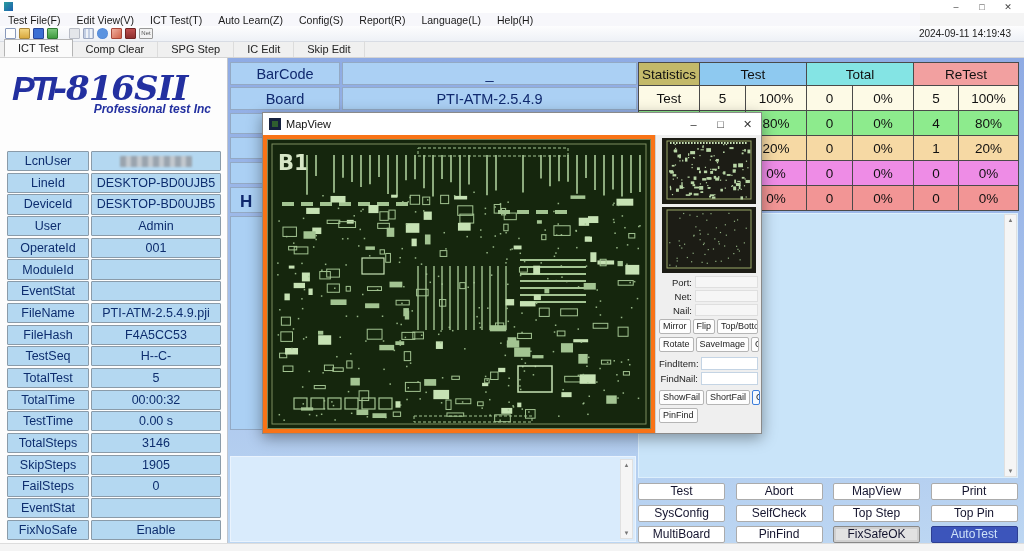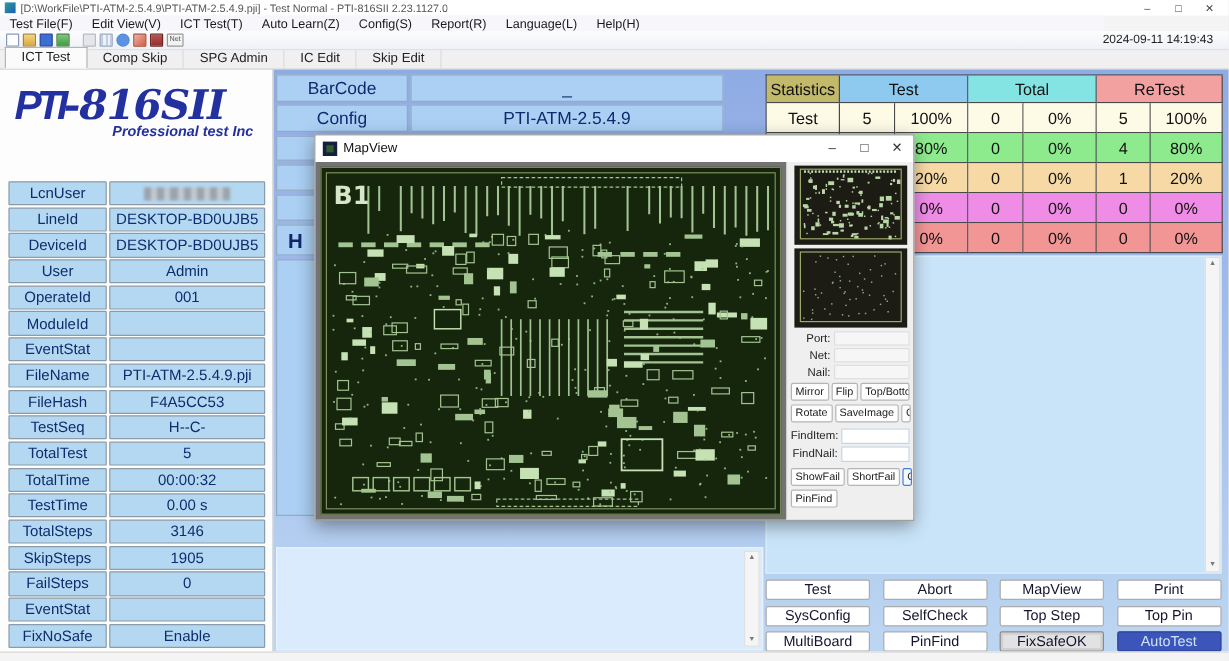--- a/index.html
+++ b/index.html
@@ -56,21 +56,21 @@
 
   .info-table { position:absolute; left:7px; top:151px; width:214px; display:flex; flex-direction:column; gap:1.5px; }
   .info-row { display:flex; gap:2px; height:20.2px; }
   .i-cell { background:#b4d8f1; border:1px solid #8a9ba9; border-radius:1px; color:#0d2d6e;
     font-size:12.5px; display:flex; align-items:center; justify-content:center; overflow:hidden; white-space:nowrap; }
   .i-label { width:82px; flex:none; }
   .i-value { flex:1; }
   .redacted { width:72px; height:11px; background:repeating-linear-gradient(90deg,#9aa4ae 0 6px,#c2c8ce 6px 11px); filter:blur(1.3px); border-radius:1px; }
 
   
-  .bc-table { position:absolute; left:230px; top:62px; width:373px; display:flex; flex-direction:column; gap:2px; }
+  .bc-table { position:absolute; left:230px; top:62px; width:407px; display:flex; flex-direction:column; gap:2px; }
   .bc-row { display:flex; gap:2px; height:23px; }
   .bc-cell { background:#abd0f4; border:1px solid #93a9c4; color:#10296e; font-size:14.5px;
     display:flex; align-items:center; justify-content:center; }
   .bc-label { width:110px; flex:none; }
   .bc-value { flex:1; }
 
   
   .sliver { position:absolute; left:230px; width:407px; background:#abd0f4; border:1px solid #93a9c4; }
   .center-frag { position:absolute; left:240px; top:192px; font-size:17px; font-weight:bold; color:#10296e; z-index:5; }
 
@@ -103,21 +103,21 @@
 
   
   .mapwin { position:absolute; left:262px; top:112px; width:500px; height:322px; background:#ffffff;
     border:1px solid #8a8a8a; box-shadow:0 4px 14px rgba(0,0,0,.38); z-index:40; display:flex; flex-direction:column; }
   .mw-title { height:22px; background:#ffffff; display:flex; align-items:center; padding-left:6px; font-size:11px; color:#111; flex:none; }
   .mw-icon { width:12px; height:12px; background:#14203e; margin-right:5px; position:relative; flex:none; }
   .mw-icon::after { content:""; position:absolute; left:3px; top:3px; width:6px; height:6px; background:#2f5e2f; }
   .mw-controls { margin-left:auto; display:flex; }
   .mw-controls span { width:27px; text-align:center; font-size:11px; color:#333; line-height:22px; cursor:default; }
   .mw-body { flex:1; display:flex; min-height:0; }
-  .pcb-frame { width:392px; flex:none; background:#737373; padding:4px; }
+  .pcb-frame { width:392px; flex:none; background:#f97316; padding:4px; }
   .pcb-board { width:100%; height:100%; background:#15260d; border:1px solid #77875a; position:relative; }
   .pcb-board svg { position:absolute; inset:0; width:100%; height:100%; }
   .mw-side { flex:1; background:#efefef; border-left:1px solid #cfcfcf; padding:3px 3px 0 3px; font-size:9.5px; color:#222; overflow:hidden; }
   .thumb { width:94px; height:66px; background:#1c1c15; margin:0 auto 3px auto; }
   .thumb svg { width:100%; height:100%; display:block; }
   .fld { display:flex; align-items:center; margin-top:2px; }
   .fld label { width:36px; text-align:right; padding-right:3px; flex:none; }
   .fld .tin { flex:1; height:12px; background:#f6f6f6; border:1px solid #dfdfdf; }
   .fld .tin.white { background:#fff; border:1px solid #c4d4e4; height:13px; }
   .fld.find label { width:42px; }
@@ -127,21 +127,20 @@
   .mbtn.grow { flex:1 1 auto; min-width:0; }
   .mbtn.focus { border:1px solid #3d7edb; background:#f4f9ff; }
 </style>
 </head>
 <body>
 
 <div id="app">
 
   <div class="titlebar">
     <div class="app-icon"></div>
-    <span class="title">[D:\WorkFile\PTI-ATM-2.5.4.9\PTI-ATM-2.5.4.9.pji] - Test Normal - PTI-816SII 2.23.1127.0</span>
     <div class="win-controls">
       <span>–</span>
       <span>□</span>
       <span>✕</span>
     </div>
   </div>
 
   <div class="menubar">
     <span>Test File(F)</span>
     <span>Edit View(V)</span>
@@ -163,22 +162,22 @@
     <div class="tb-ic ic-grid"></div>
     <div class="tb-ic ic-info"></div>
     <div class="tb-ic ic-curve"></div>
     <div class="tb-ic ic-cam"></div>
     <div class="tb-ic ic-net">Net</div>
     <span class="tb-date">2024-09-11 14:19:43</span>
   </div>
 
   <div class="tabbar">
     <div class="tab active">ICT Test</div>
-    <div class="tab">Comp Skip</div>
-    <div class="tab">SPG Admin</div>
+    <div class="tab">Comp Clear</div>
+    <div class="tab">SPG Step</div>
     <div class="tab">IC Edit</div>
     <div class="tab">Skip Edit</div>
   </div>
 
   <div class="main-bg"></div>
 
   <div class="left-panel">
     <div class="logo">
       <div class="logo-line"><span class="logo-pti">PTI</span><span class="logo-model">-816SII</span></div>
       <div class="logo-tag">Professional test Inc</div>
@@ -261,21 +260,21 @@
         <div class="i-cell i-value">Enable</div>
       </div>
   </div>
 
   <div class="bc-table">
     <div class="bc-row">
         <div class="bc-cell bc-label">BarCode</div>
         <div class="bc-cell bc-value">_</div>
       </div>
     <div class="bc-row">
-        <div class="bc-cell bc-label">Config</div>
+        <div class="bc-cell bc-label">Board</div>
         <div class="bc-cell bc-value">PTI-ATM-2.5.4.9</div>
       </div>
   </div>
 
   <div class="sliver" style="top:113px;height:21px;"></div>
   <div class="sliver" style="top:137px;height:22px;"></div>
   <div class="sliver" style="top:162px;height:22px;"></div>
   <div class="sliver" style="top:187px;height:26px;"></div>
   <div class="sliver" style="top:216px;height:214px;"></div>
   <div class="center-frag">H</div>

